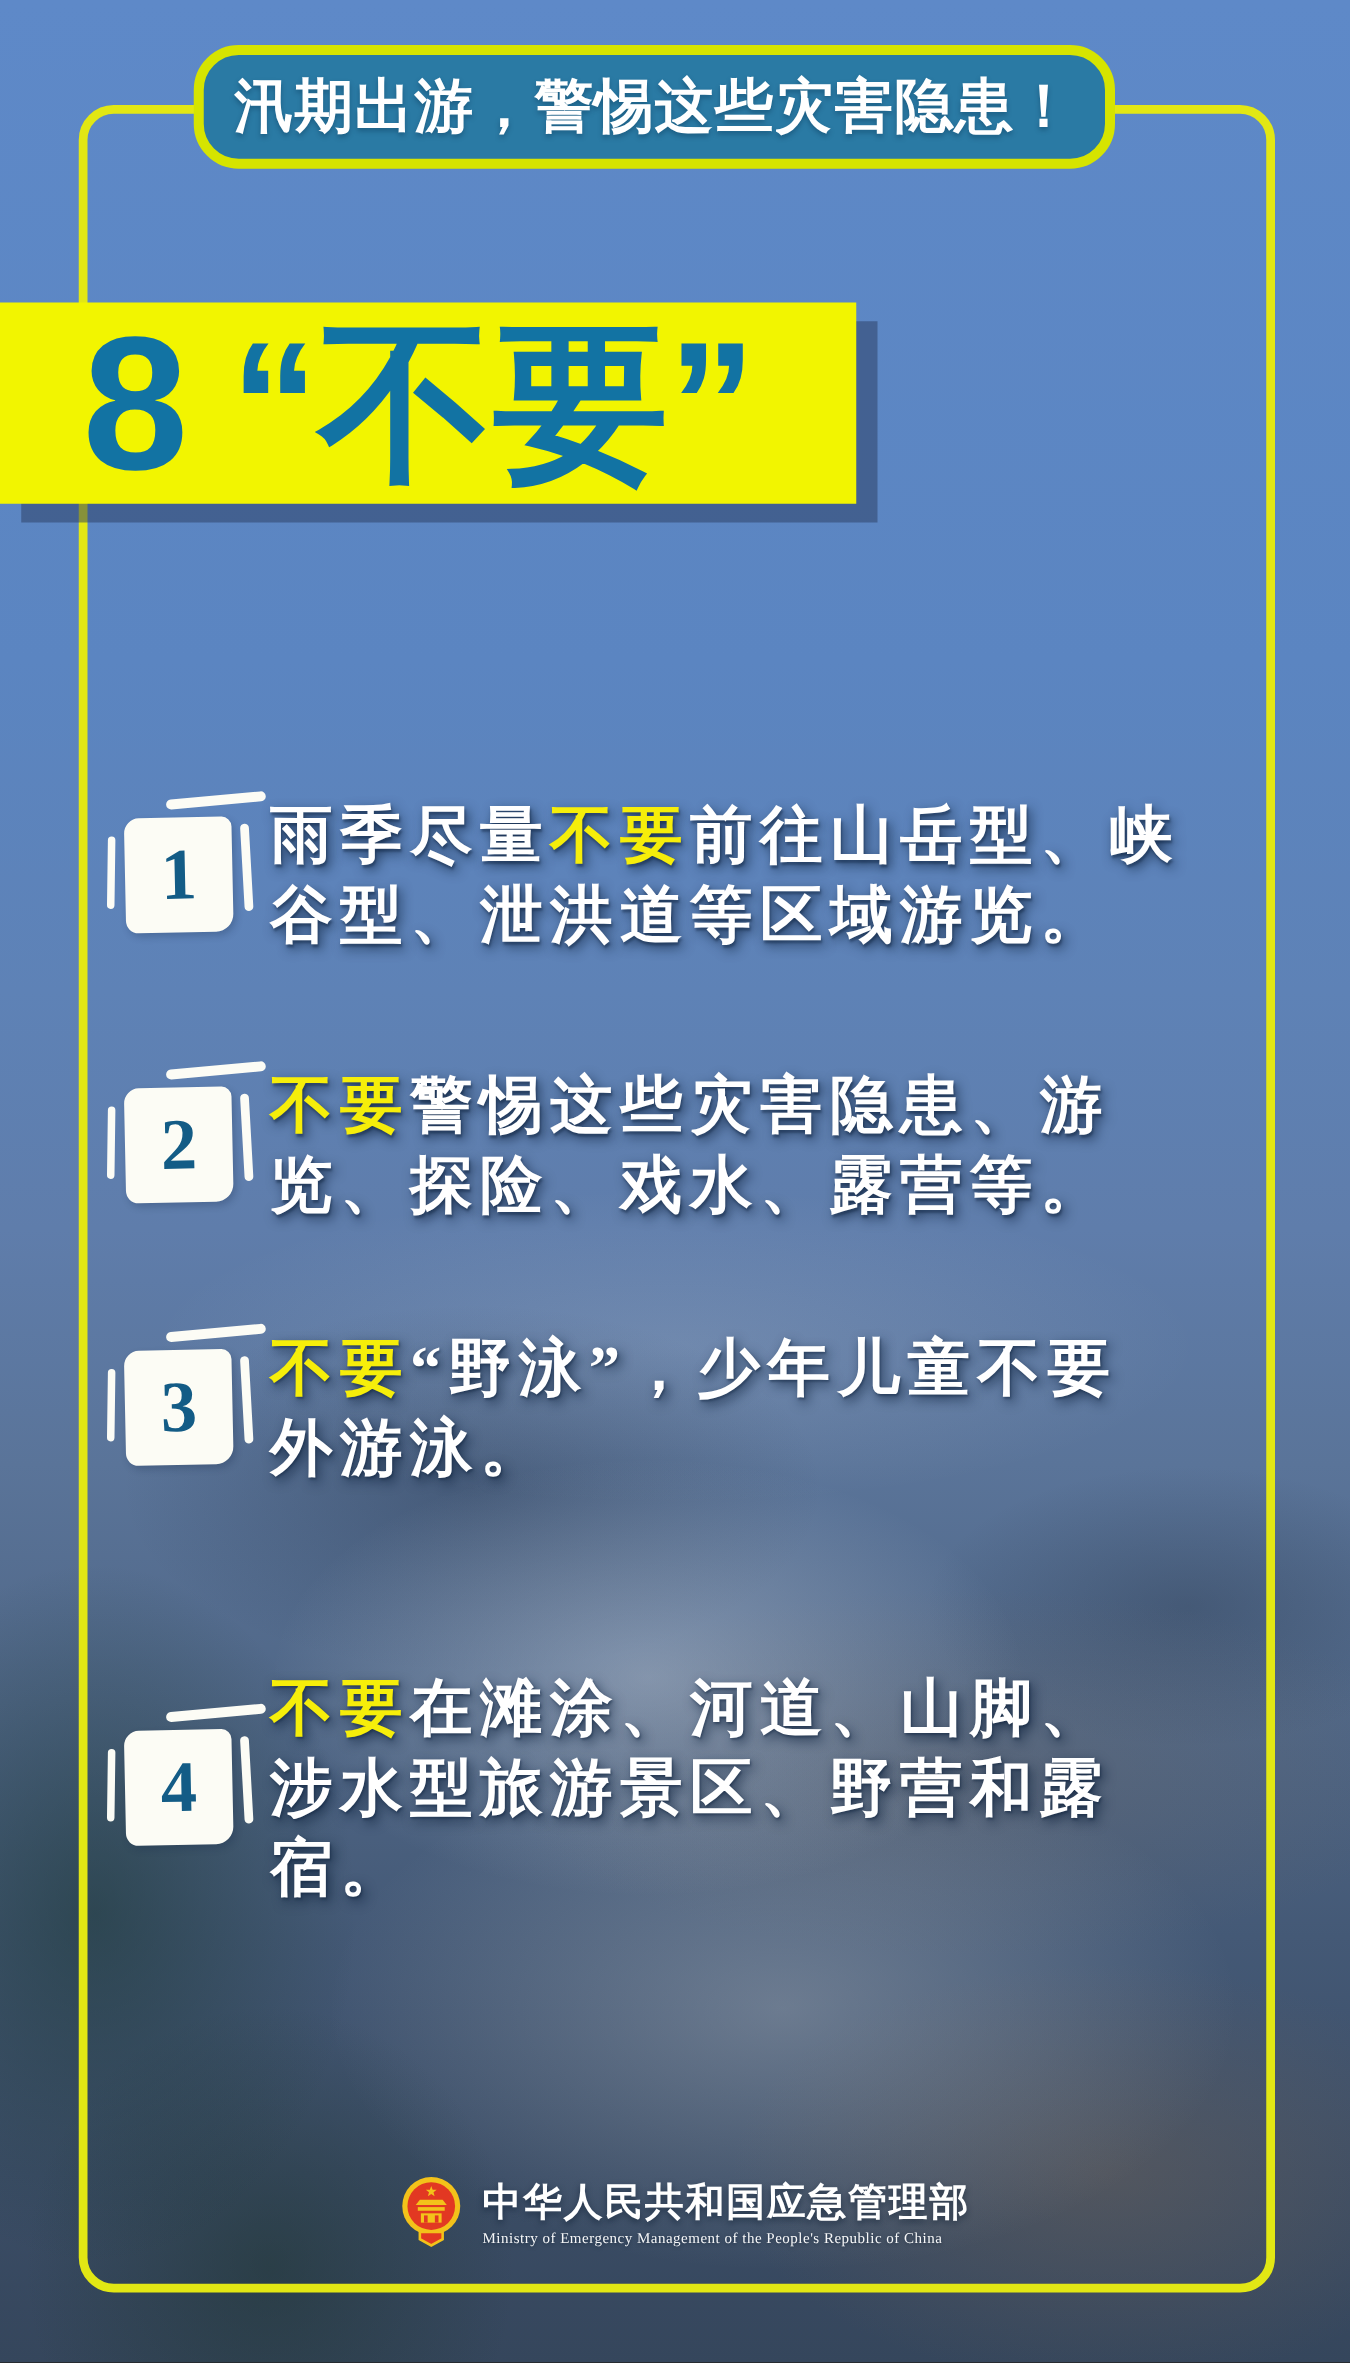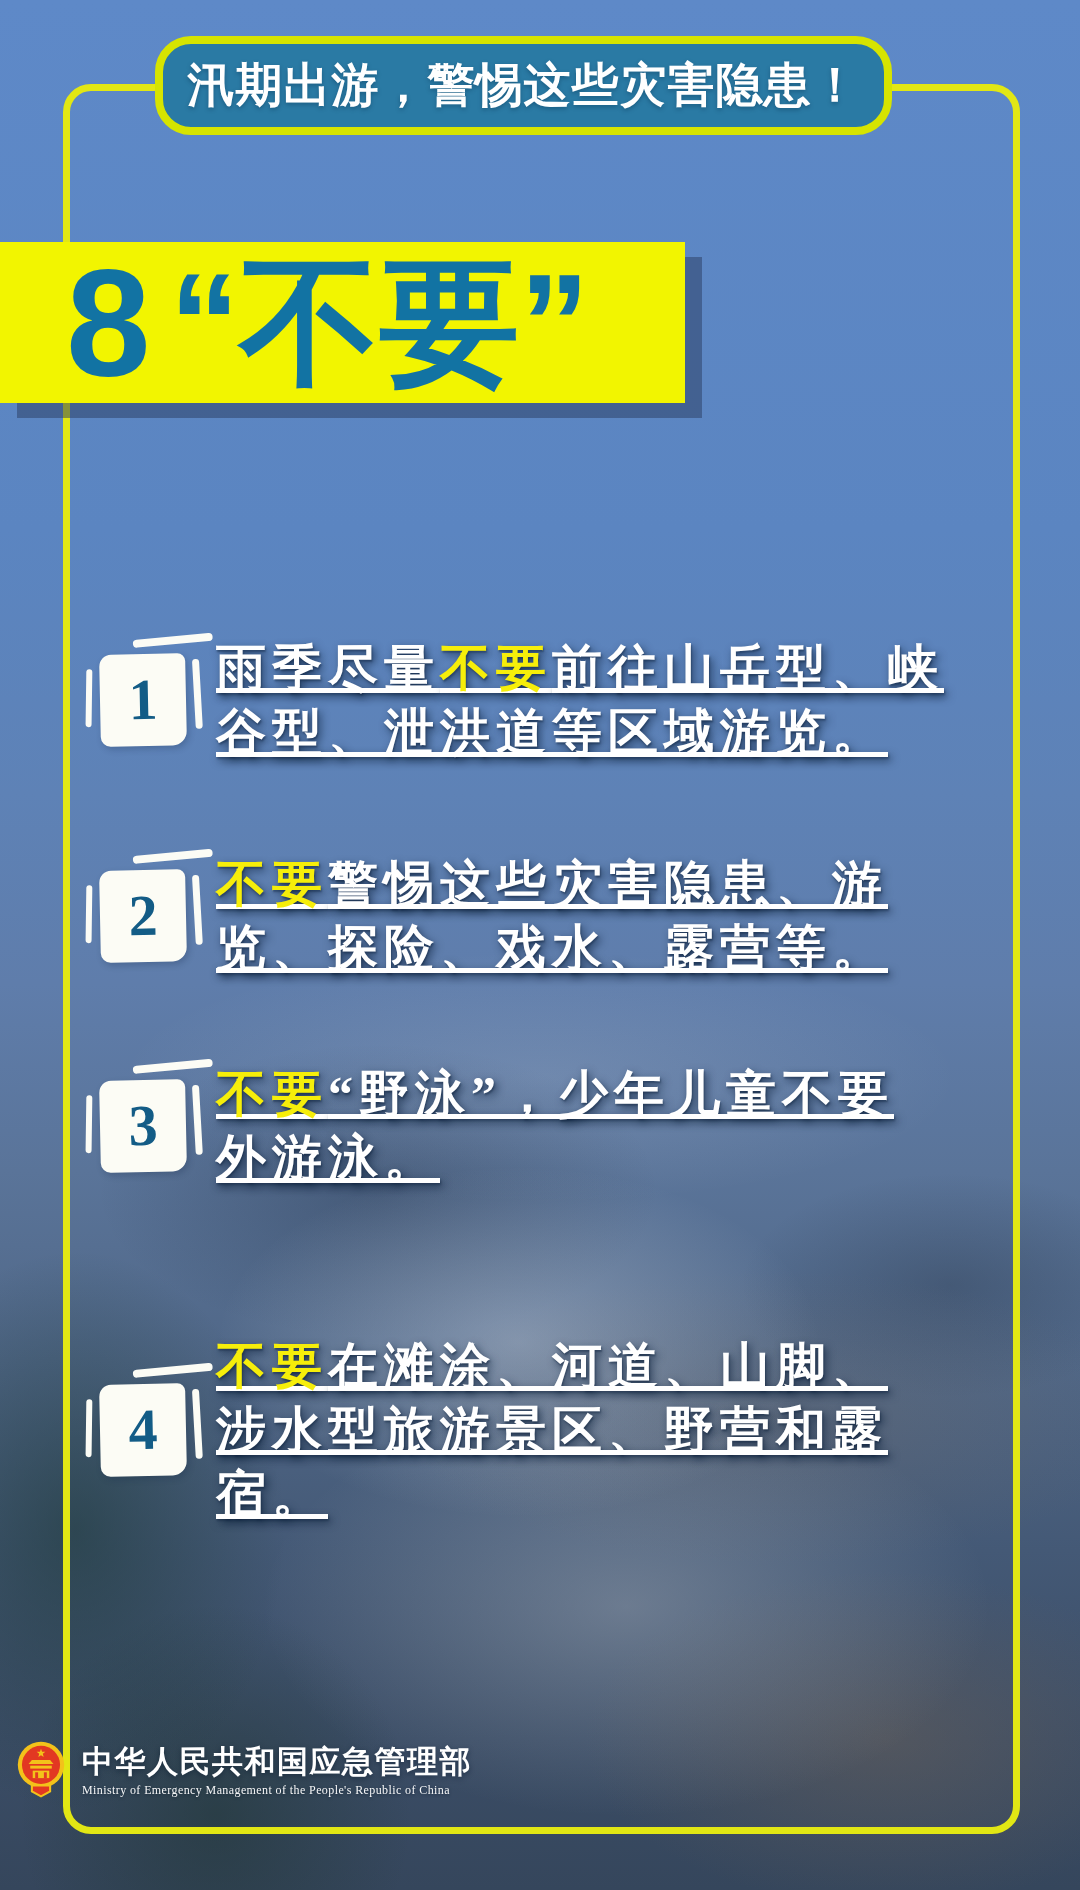--- a/index.html
+++ b/index.html
@@ -55,21 +55,21 @@
     box-shadow:17px 15px 0 var(--title-shadow,rgba(42,60,95,0.5));
     display:flex;align-items:center;
     padding-left:66px;box-sizing:border-box;
   }
   .title-box .num{
     font-size:152px;line-height:1;font-weight:900;
     color:var(--title-text-blue,#1273a3);
   }
   .title-box .quoted{
     font-size:140px;line-height:1;font-weight:900;
-    margin-left:19px;
+    margin-left:34px;
     color:var(--title-text-blue,#1273a3);
     font-family:"Liberation Sans","DejaVu Sans",sans-serif;
   }
   
   .items{position:absolute;inset:0;}
   .item{
     position:absolute;left:100px;width:900px;
     display:flex;align-items:center;gap:30px;
   }
   .item-0{top:636px;}
@@ -92,28 +92,27 @@
   }
   .stroke{position:absolute;background:var(--badge-bg,#fbfbf3);border-radius:6px;}
   .stroke-top{top:-17px;left:34px;width:80px;height:8px;transform:rotate(-4deg);}
   .stroke-left{left:-14px;top:14px;width:6px;height:58px;transform:rotate(2deg);}
   .stroke-right{right:-15px;top:6px;width:7px;height:70px;transform:rotate(-2deg);}
   .item .text{
     font-family:"Liberation Serif","DejaVu Serif",serif;
     font-weight:700;font-size:50px;line-height:64px;letter-spacing:6px;
     color:var(--body-text,#ffffff);
     text-shadow:3px 4px 9px rgba(12,32,58,0.7),1px 2px 2px rgba(12,32,58,0.45);
-    text-decoration:underline;
   }
   .item .line{white-space:nowrap;}
   .item .hl{color:var(--highlight-yellow,#f6ee0a);}
   
   .footer{
     position:absolute;left:16px;right:0;top:1740px;
-    display:flex;align-items:center;gap:16px;
+    display:flex;align-items:center;justify-content:center;gap:16px;
   }
   .footer .names{display:flex;flex-direction:column;}
   .footer .cn{
     color:#ffffff;font-weight:700;font-size:31px;letter-spacing:1.5px;
     text-shadow:0 2px 5px rgba(10,25,45,0.55);white-space:nowrap;
   }
   .footer .en{
     margin-top:0;
     color:rgba(255,255,255,0.96);
     font-family:"Liberation Serif","DejaVu Serif",serif;

